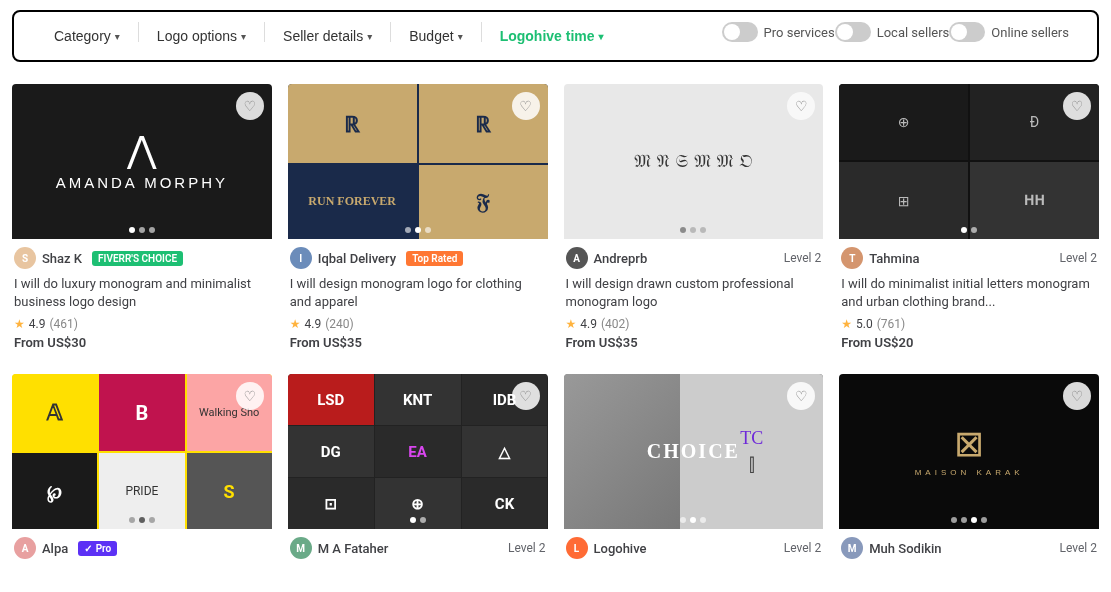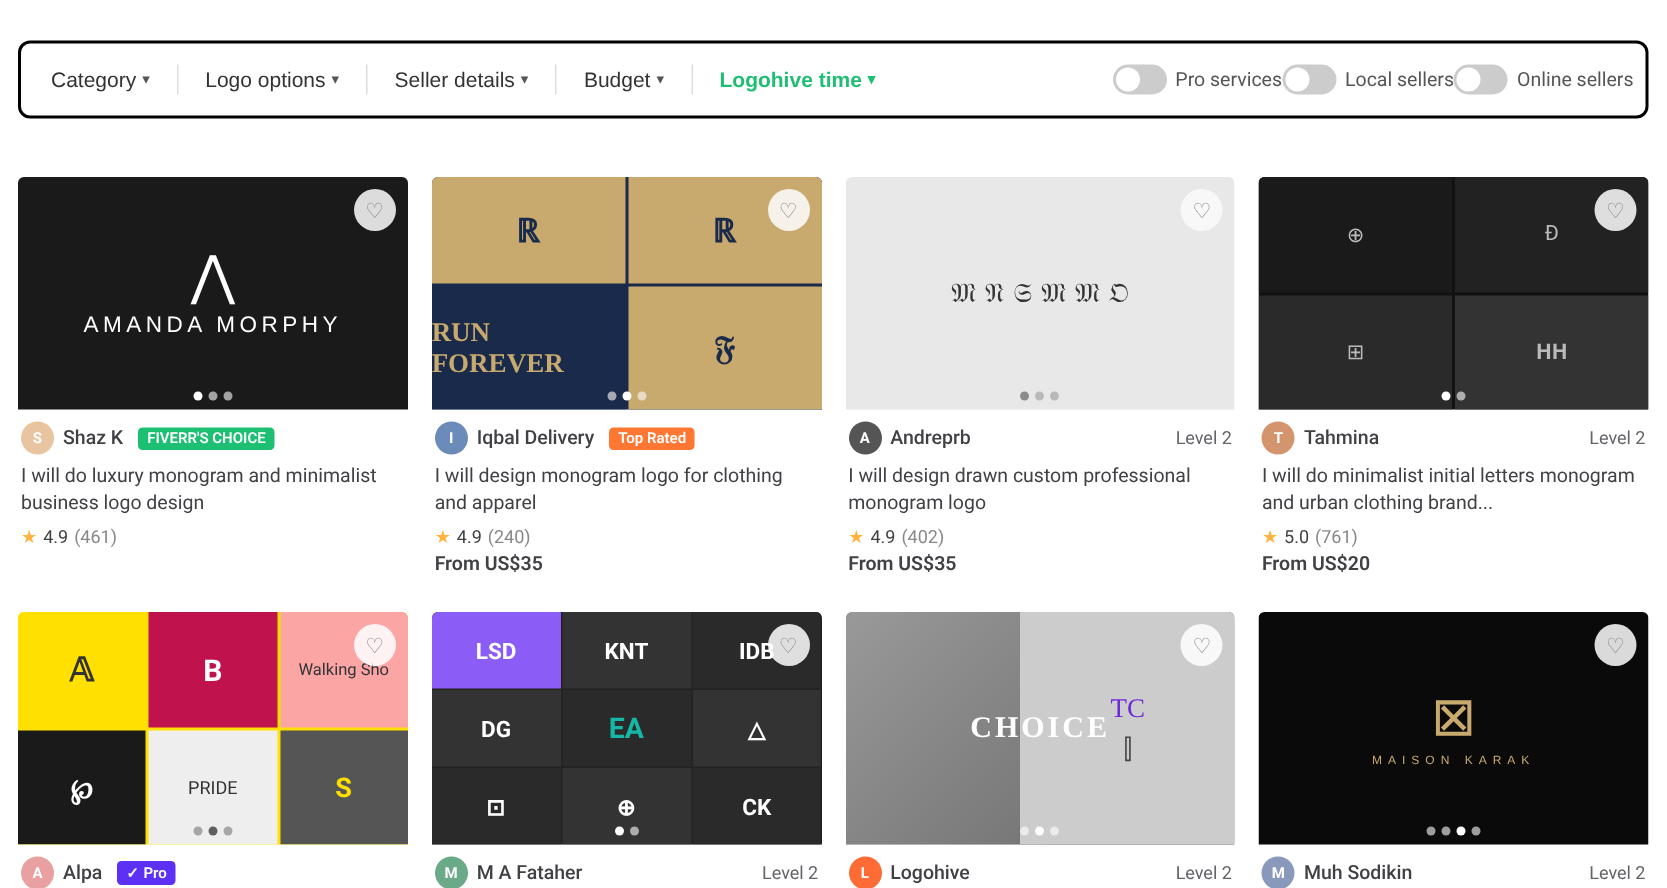--- a/index.html
+++ b/index.html
@@ -1,20 +1,20 @@
 <!DOCTYPE html>
 <html><head>
   <meta charset="utf-8">
   <style>
     * { box-sizing: border-box; margin: 0; padding: 0; }
     body { font-family: -apple-system, BlinkMacSystemFont, 'Segoe UI', Roboto, sans-serif; background: #fff; font-size: 14px; color: #333; width: 1111px; }
 
     
     .filter-bar {
-      display: flex; align-items: center; padding: 10px 8px; border: 2px solid #000; border-radius: 8px; margin: 27px 12px; gap: 4px;
+      display: flex; align-items: flex-start; padding: 10px 28px; border: 2px solid #000; border-radius: 8px; margin: 10px 12px; gap: 4px;
     }
     .filter-btn {
       display: flex; align-items: center; gap: 4px; padding: 6px 12px; border: none; background: none; cursor: pointer; font-size: 14px; color: #333; white-space: nowrap;
     }
     .filter-btn .chevron { font-size: 10px; color: #555; }
     .filter-divider { width: 1px; height: 20px; background: #ddd; margin: 0 2px; }
     .delivery-time-btn { color: #1dbf73; font-weight: 600; }
     .delivery-time-btn .chevron { color: #1dbf73; }
 
     .toggle-group {
@@ -124,28 +124,29 @@
         <div class="avatar" style="background:#e8c5a0;">S</div>
         <span class="seller-name">Shaz K</span>
         <span class="badge-fiverrs-choice">FIVERR'S CHOICE</span>
       </div>
       <div class="card-title">I will do luxury monogram and minimalist business logo design</div>
       <div class="card-rating">
         <span class="star">★</span>
         <span>4.9</span>
         <span class="rating-count">(461)</span>
       </div>
+      <div class="card-price"><strong>From US$30</strong></div>
     </div>
   </div>
 
   <div class="card">
     <div class="card-image" style="background:#1a2a4a; display:grid; grid-template-columns:1fr 1fr; gap:2px; position:relative;">
       <div style="background:#c8a96e; display:flex; align-items:center; justify-content:center; font-size:22px; font-family:serif; color:#1a2a4a; font-weight:bold;">ℝ</div>
       <div style="background:#c8a96e; display:flex; align-items:center; justify-content:center; font-size:22px; font-family:serif; color:#1a2a4a; font-weight:bold;">ℝ</div>
-      <div style="background:#1a2a4a; display:flex; align-items:center; justify-content:center; font-size:18px; font-family:serif; color:#c8a96e; font-weight:bold;">RUN FOREVER</div>
+      <div style="background:#1a2a4a; display:flex; align-items:center; justify-content:center; font-size:12px; font-family:serif; color:#c8a96e; font-weight:bold;">RUN FOREVER</div>
       <div style="background:#c8a96e; display:flex; align-items:center; justify-content:center; font-size:22px; font-family:serif; color:#1a2a4a; font-weight:bold;">𝔉</div>
       <button class="heart-btn">♡</button>
       <div class="dots">
         <div class="dot"></div>
         <div class="dot active"></div>
         <div class="dot"></div>
       </div>
     </div>
     <div class="card-body">
       <div class="card-seller">
@@ -241,25 +242,25 @@
       <div class="card-seller">
         <div class="avatar" style="background:#e8a0a0;">A</div>
         <span class="seller-name">Alpa</span>
         <span class="badge-pro">✓ <span>Pro</span></span>
       </div>
     </div>
   </div>
 
   <div class="card">
     <div class="card-image" style="background:#222; display:grid; grid-template-columns:repeat(3,1fr); grid-template-rows:repeat(3,1fr); gap:1px; position:relative;">
-      <div style="background:#8b5cf6; display:flex; align-items:center; justify-content:center; font-size:15px; color:#fff; font-weight:bold;">LSD</div>
+      <div style="background:#b91c1c; display:flex; align-items:center; justify-content:center; font-size:15px; color:#fff; font-weight:bold;">LSD</div>
       <div style="background:#333; display:flex; align-items:center; justify-content:center; font-size:15px; color:#fff; font-weight:bold;">KNT</div>
       <div style="background:#2a2a2a; display:flex; align-items:center; justify-content:center; font-size:15px; color:#fff; font-weight:bold;">IDB</div>
       <div style="background:#333; display:flex; align-items:center; justify-content:center; font-size:15px; color:#fff; font-weight:bold;">DG</div>
-      <div style="background:#2a2a2a; display:flex; align-items:center; justify-content:center; font-size:19px; color:#14b8a6; font-weight:bold;">EA</div>
+      <div style="background:#2a2a2a; display:flex; align-items:center; justify-content:center; font-size:15px; color:#d946ef; font-weight:bold;">EA</div>
       <div style="background:#333; display:flex; align-items:center; justify-content:center; font-size:15px; color:#fff; font-weight:bold;">△</div>
       <div style="background:#2a2a2a; display:flex; align-items:center; justify-content:center; font-size:15px; color:#fff; font-weight:bold;">⊡</div>
       <div style="background:#333; display:flex; align-items:center; justify-content:center; font-size:15px; color:#fff; font-weight:bold;">⊕</div>
       <div style="background:#2a2a2a; display:flex; align-items:center; justify-content:center; font-size:15px; color:#fff; font-weight:bold;">CK</div>
       <button class="heart-btn">♡</button>
       <div class="dots">
         <div class="dot active"></div>
         <div class="dot"></div>
       </div>
     </div>

